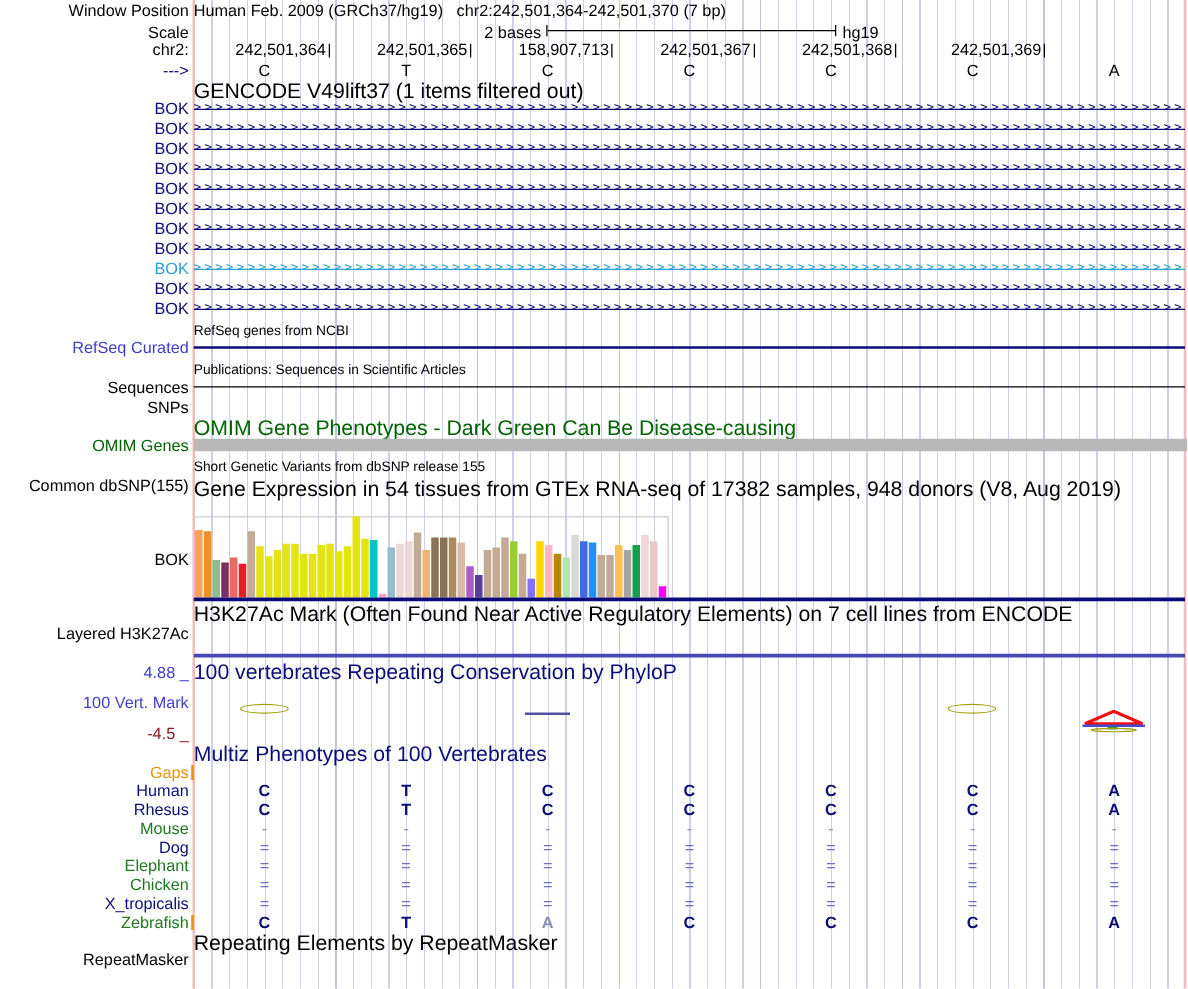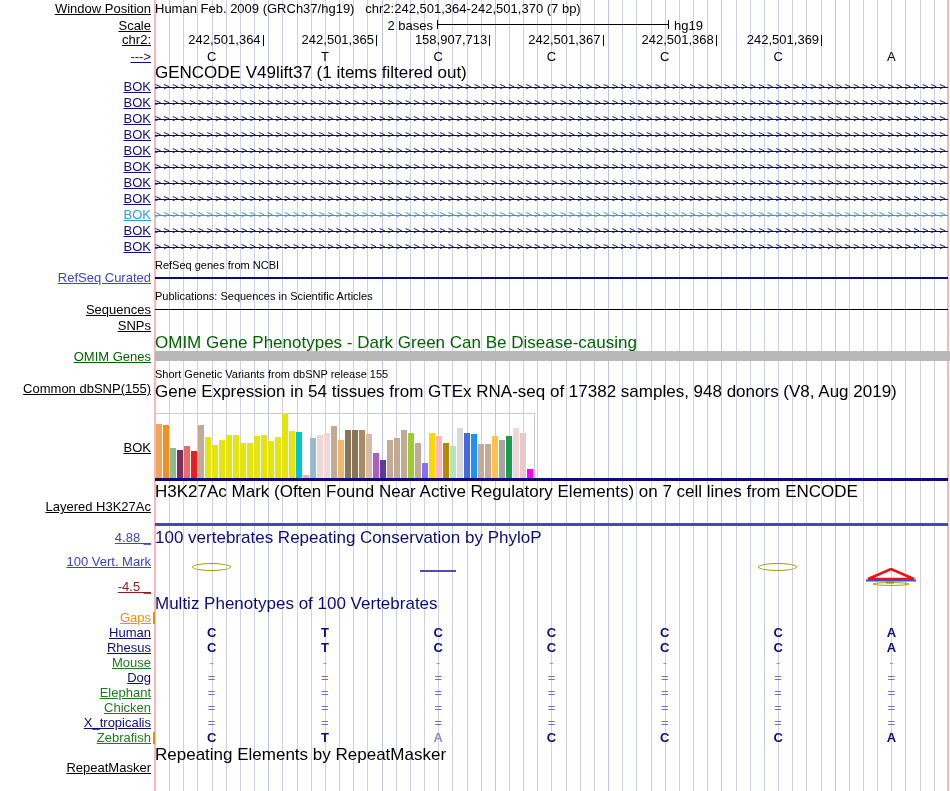--- a/index.html
+++ b/index.html
@@ -6,21 +6,21 @@
   #browser{position:relative;width:950px;height:791px;background:#fff;overflow:hidden;
            font-family:"Liberation Sans","DejaVu Sans",sans-serif;color:#000;}
   .abs{position:absolute;}
   
   #grid{left:155px;top:0;width:793px;height:791px;
         background:repeating-linear-gradient(90deg,#ccd0ea 0,#ccd0ea 1px,transparent 1px,transparent 14.16px);}
   #grid2{left:155px;top:0;width:793px;height:791px;
         background:repeating-linear-gradient(90deg,#bfc4e2 0,#bfc4e2 1px,transparent 1px,transparent 113.29px);}
   .edge{top:0;width:2px;height:791px;background:#f6b8b8;}
   .lbl{height:14px;line-height:14px;font-size:13px;text-align:right;white-space:nowrap;}
-  .gutter{left:0;width:151px;text-decoration:underline;}
+  .gutter{left:0;width:151px;}
   .ctitle{left:155px;width:832px;text-align:left;white-space:nowrap;height:14px;line-height:14px;}
   .f13{font-size:13px;} .f12{font-size:17px;} .f11{font-size:11px;}
   .navy{color:#0c0c78;} .blue{color:#4040c8;} .dgreen{color:#006400;} .dred{color:#8b2020;}
   .baseletter{width:24px;margin-left:-12px;text-align:center;font-size:13px;height:14px;line-height:14px;}
   .postick{display:inline-block;width:1px;height:11px;background:#000;margin-left:2px;vertical-align:-2px;}
   .hline{left:155px;width:793px;}
   .generow{left:155px;width:793px;height:14px;overflow:hidden;white-space:nowrap;
            font-family:"DejaVu Sans Mono",monospace;font-size:10px;line-height:14px;letter-spacing:2.6px;}
   .generow .midline{position:absolute;left:0;top:7px;width:100%;height:1px;background:currentColor;}
   .generow .arrows{position:relative;}
@@ -48,21 +48,21 @@
   </div>
   <div class="abs lbl" style="top:19px;left:674px;width:60px;text-align:left">hg19</div>
 
   <div class="abs lbl gutter" style="top:33px">chr2:</div>
   <div class="abs" id="ruler-positions" style="top:33px;left:0">
       <div class="abs lbl" style="left: 133.6px; width: 130px; top: 0px;"><span>242,501,364</span><span class="postick"></span></div>
       <div class="abs lbl" style="left: 246.9px; width: 130px; top: 0px;"><span>242,501,365</span><span class="postick"></span></div>
       <div class="abs lbl" style="left: 360.2px; width: 130px; top: 0px;"><span>158,907,713</span><span class="postick"></span></div>
       <div class="abs lbl" style="left: 473.5px; width: 130px; top: 0px;"><span>242,501,367</span><span class="postick"></span></div>
       <div class="abs lbl" style="left: 586.8px; width: 130px; top: 0px;"><span>242,501,368</span><span class="postick"></span></div>
-      <div class="abs lbl" style="left: 700.1px; width: 122px; top: 0px;"><span>242,501,369</span><span class="postick"></span></div>
+      <div class="abs lbl" style="left: 700.1px; width: 136px; top: 0px;"><span>242,501,369</span><span class="postick"></span></div>
     </div>
 
   <div class="abs lbl gutter navy" style="top:50px">---&gt;</div>
   <div class="abs" id="base-row" style="top:50px;left:0">
       <div class="abs baseletter" style="left: 211.6px; top: 0px;">C</div>
       <div class="abs baseletter" style="left: 324.9px; top: 0px;">T</div>
       <div class="abs baseletter" style="left: 438.2px; top: 0px;">C</div>
       <div class="abs baseletter" style="left: 551.5px; top: 0px;">C</div>
       <div class="abs baseletter" style="left: 664.8px; top: 0px;">C</div>
       <div class="abs baseletter" style="left: 778.1px; top: 0px;">C</div>

